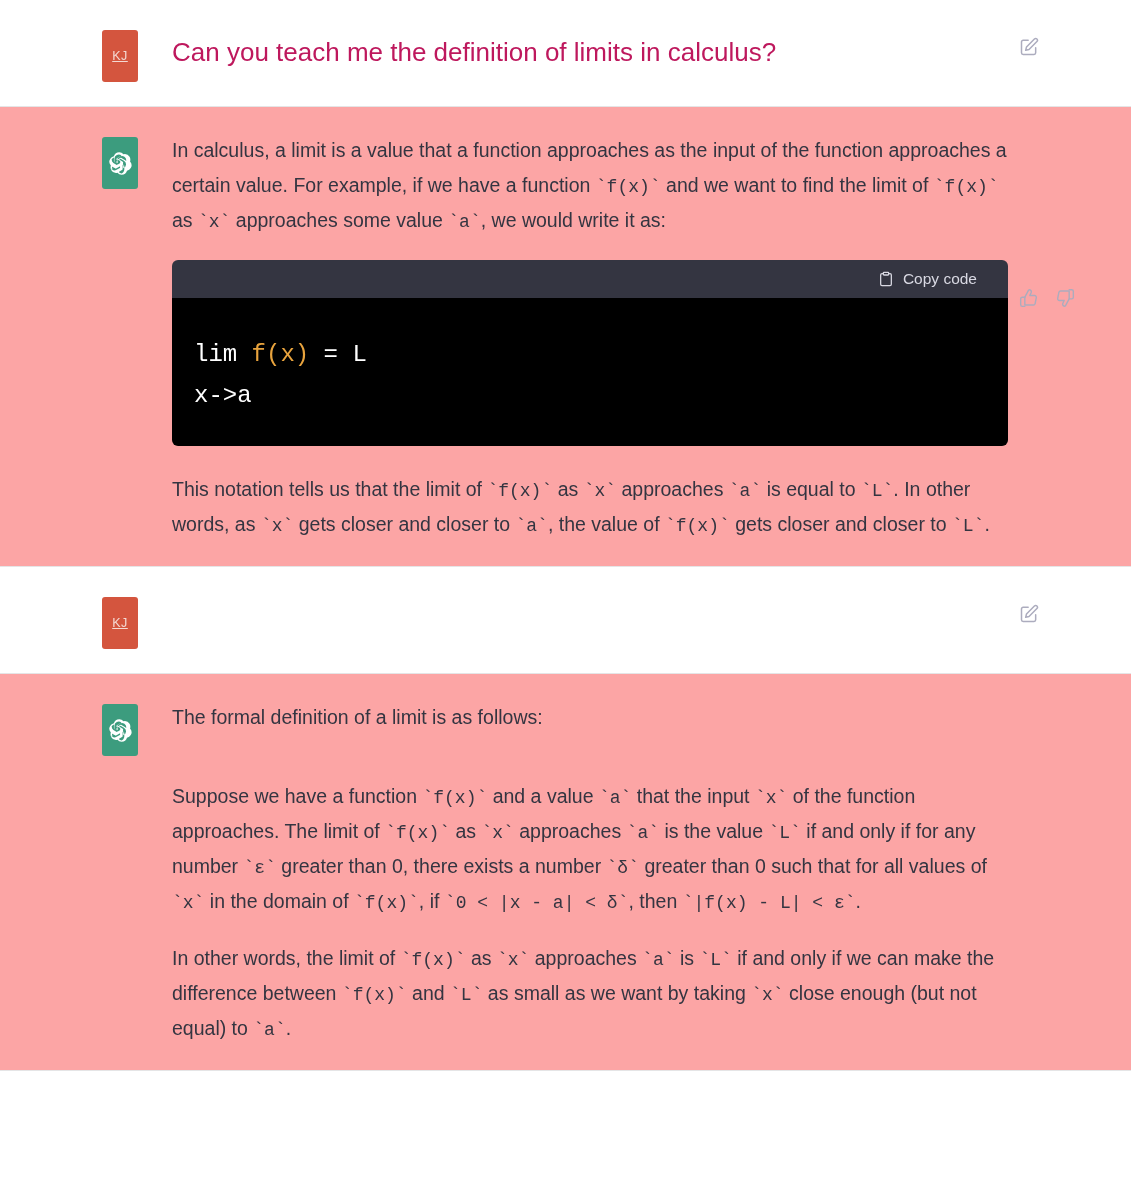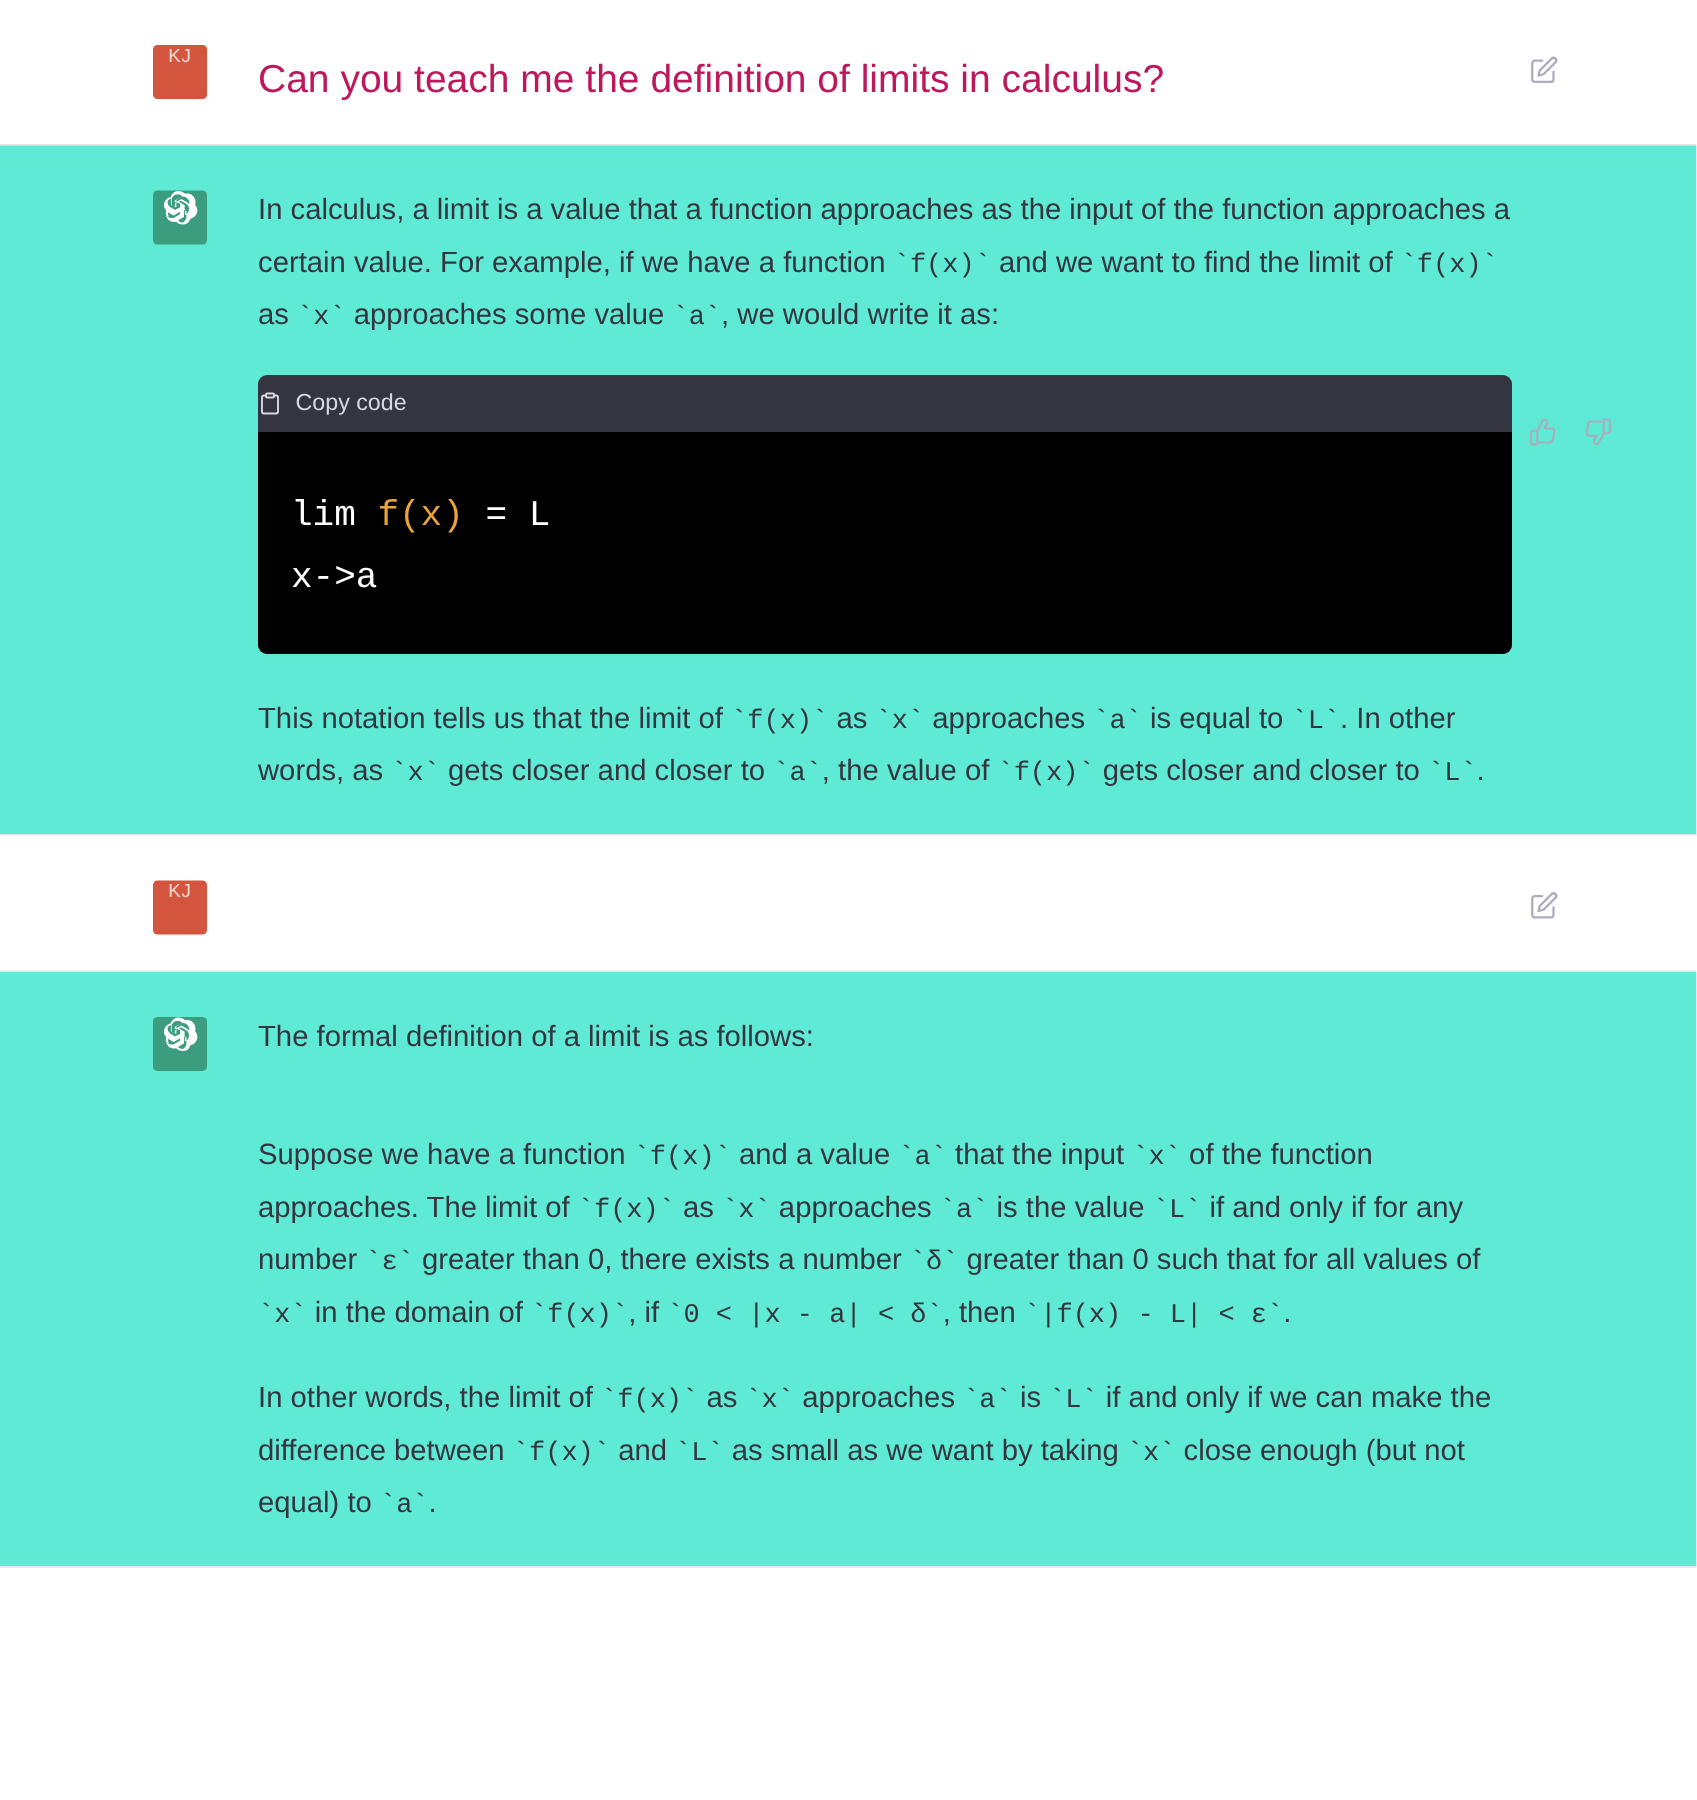--- a/index.html
+++ b/index.html
@@ -10,41 +10,43 @@
     font-family: "Liberation Sans", sans-serif;
   }
   .page { width: 1131px; }
 
   .turn {
     width: 100%;
     border-bottom: 1px solid #e5e5e6;
     position: relative;
   }
   .turn.user      { background: #ffffff; }
-  .turn.assistant { background: #5eead4; }
+  .turn.assistant { background: #fca5a5; }
 
   .turn-inner {
     display: flex;
     align-items: flex-start;
     padding: 24px 0 24px 0;
     position: relative;
   }
 
   
   .avatar-col {
     width: 48px;
     margin-left: 102px;
     flex: 0 0 48px;
     padding-top: 6px;
   }
   .avatar {
-    width: 36px; height: 36px;
+    width: 36px; height: 52px;
     border-radius: 3px;
     display: flex;
+    align-items: center;
     justify-content: center;
+    text-decoration: underline;
   }
   .avatar.user {
     background: #d4553e;
     color: #f4d9d3;
     font-size: 12.5px;
     letter-spacing: 0.5px;
   }
   .avatar.assistant {
     background: #3c9c7e;
   }
@@ -100,22 +102,22 @@
     width: 836px;
     margin: 8px 0 26px 0;
     border-radius: 6px;
     overflow: hidden;
   }
   .code-header {
     background: #343541;
     height: 38px;
     display: flex;
     align-items: center;
-    justify-content: flex-start;
-    padding-right: 20px;
+    justify-content: flex-end;
+    padding-right: 31px;
     gap: 9px;
     color: #d9d9e3;
     font-size: 15.5px;
   }
   .code-header .clip-icon { display: flex; align-items: center; }
   .code-body {
     background: #000000;
     padding: 36px 22px 30px 22px;
     font-family: "Liberation Mono", "DejaVu Sans Mono", monospace;
     font-size: 24px;

